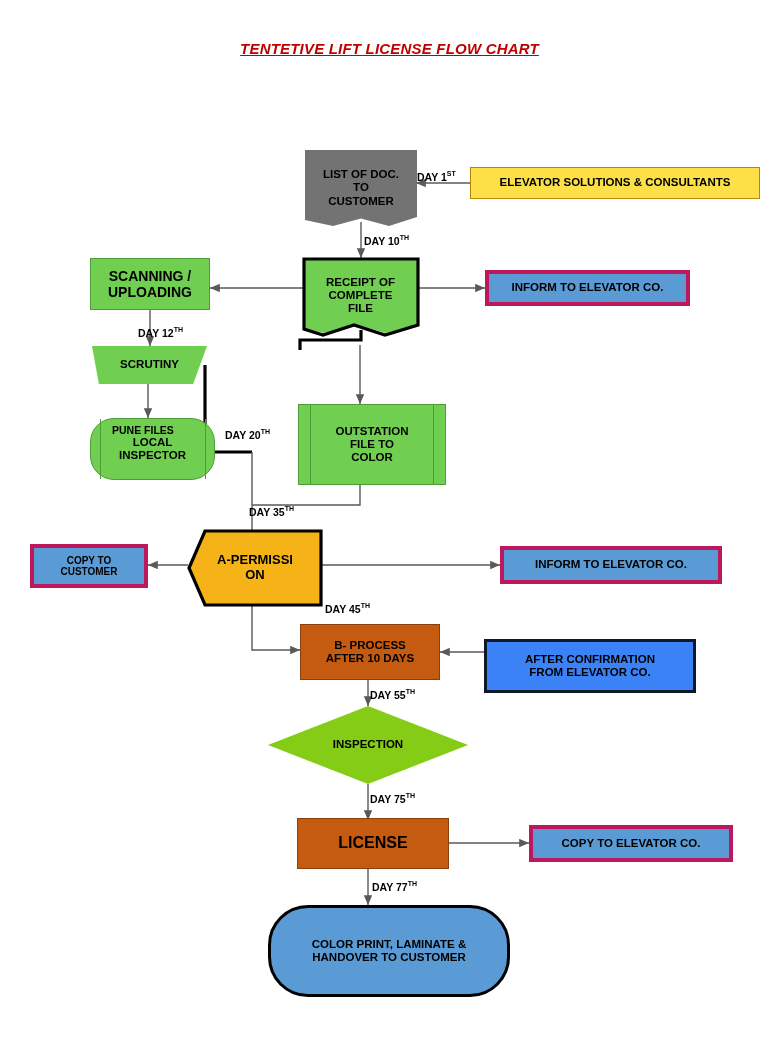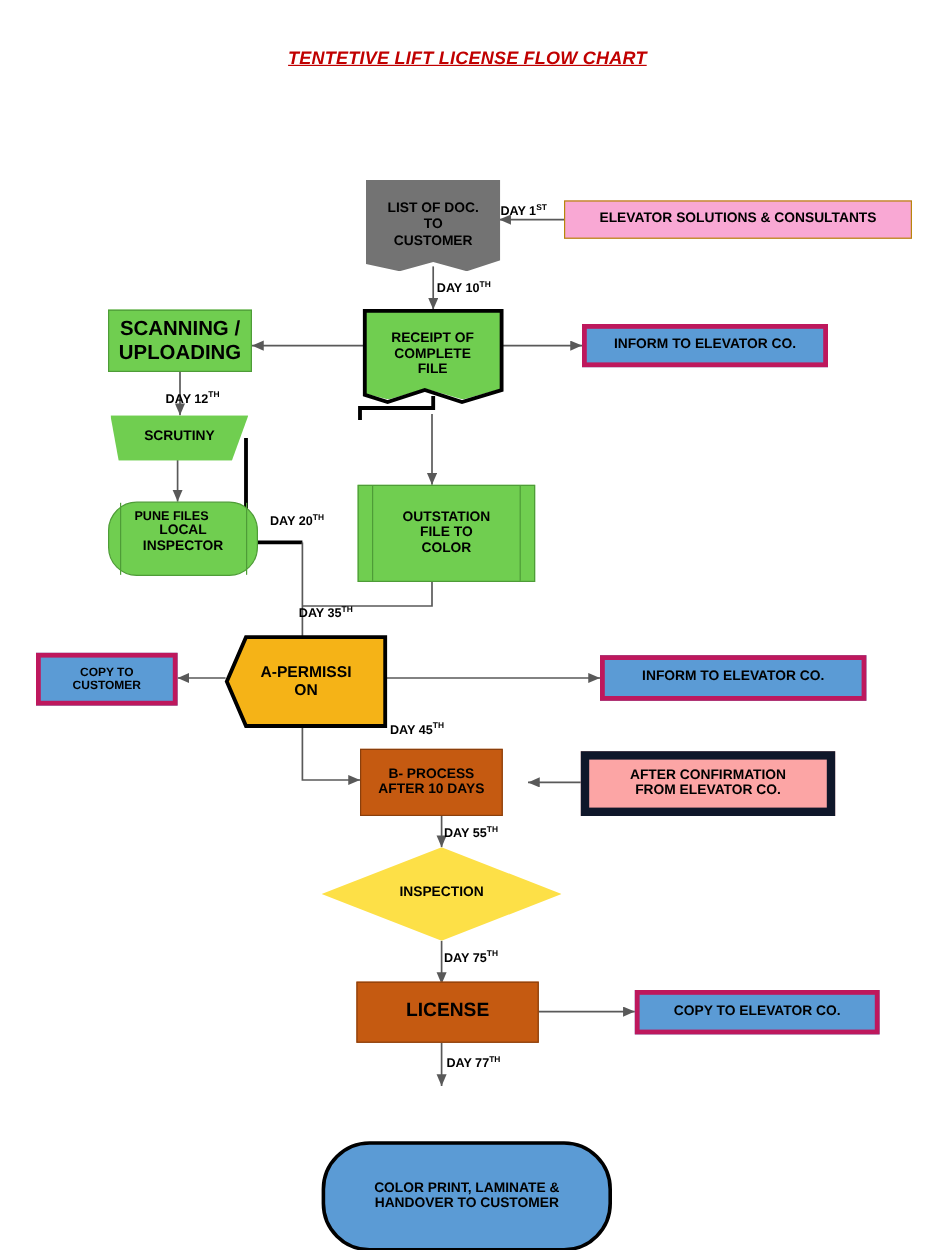--- a/index.html
+++ b/index.html
@@ -41,41 +41,41 @@
     justify-content: center;
     text-align: center;
     font-weight: bold;
     color: #000;
     line-height: 1.15;
     padding: 2px 4px;
     white-space: pre-line;
   }
   .blue   { background: #5b9bd5; border: 4px solid #be185d; }
   .green  { background: #70ce50; border: 1px solid #4e9c37; }
-  .amber  { background: #f9a8d4; border: 2px solid #000; }
+  .amber  { background: #fde047; border: 2px solid #000; }
   .orange { background: #c55a11; border: 1px solid #8a3f0c; color: #000; }
-  .orange-thick { background: #fca5a5; border: 7px solid #0f172a; }
+  .orange-thick { background: #3b82f6; border: 3px solid #0f172a; margin-top: 13px; }
   .thick  { border: 3px solid #000; }
 
   .label {
     position: absolute;
     font-size: 10.5px;
     font-weight: bold;
     color: #000;
     white-space: nowrap;
   }
   .label sup { font-size: 7px; vertical-align: super; }
   .hex-left {
     
     clip-path: polygon(12% 0%, 100% 0%, 100% 100%, 12% 100%, 0% 50%);
   }
   .trap {
     clip-path: polygon(0% 0%, 100% 0%, 88% 100%, 6% 100%);
   }
-  .stadium { border-radius: 40px; margin-top: 46px; }
+  .stadium { border-radius: 40px; }
 </style>
 </head>
 <body>
 
 <svg id="canvas" xmlns="http://www.w3.org/2000/svg">
   <defs>
     <marker id="arr" markerWidth="9" markerHeight="9" refX="7" refY="3" orient="auto">
       <path d="M0,0 L7,3 L0,6 z" fill="#595959"></path>
     </marker>
     <marker id="arrb" markerWidth="9" markerHeight="9" refX="7" refY="3" orient="auto">
@@ -122,21 +122,21 @@
 </svg>
 
 <div class="title">TENTETIVE LIFT LICENSE FLOW CHART</div>
 
 <div class="node blue" style="left:305px; top:150px; width:112px; height:76px; font-size:11.5px; clip-path: polygon(0% 0%, 100% 0%, 100% 88%, 75% 100%, 50% 90%, 25% 100%, 0% 92%); border:none; background:#737373;">LIST OF DOC.
 TO
 CUSTOMER</div>
 
 <div class="node amber" style="left:470px; top:167px; width:290px; height:32px; font-size:11.5px; border:1px solid #b8860b;">ELEVATOR SOLUTIONS &amp; CONSULTANTS</div>
 
-<div class="node green" style="left:90px; top:258px; width:120px; height:52px; font-size:17px;">SCANNING /
+<div class="node green" style="left:90px; top:258px; width:120px; height:52px; font-size:14px;">SCANNING /
 UPLOADING</div>
 
 <div class="node" style="left:303px; top:258px; width:115px; height:75px; font-size:11.5px; background:#70ce50; border:none; clip-path: polygon(0% 0%, 100% 0%, 100% 88%, 72% 100%, 45% 88%, 18% 100%, 0% 93%); box-shadow:none;">RECEIPT OF
 COMPLETE
 FILE</div>
 <svg style="position:absolute;left:300px;top:255px;width:124px;height:84px;" xmlns="http://www.w3.org/2000/svg">
   <path d="M4,4 L118,4 L118,70 L85,80 L54,70 L23,80 L4,74 Z" fill="none" stroke="#000" stroke-width="3.2"></path>
 </svg>
 
 <div class="node blue" style="left:485px; top:270px; width:205px; height:36px; font-size:11.5px;">INFORM TO ELEVATOR CO.</div>
@@ -158,27 +158,27 @@
 CUSTOMER</div>
 
 <div class="node hex-left" style="left:188px; top:530px; width:134px; height:75px; font-size:13px; background:#f5b317; border:none;">A-PERMISSI
 ON</div>
 <svg style="position:absolute;left:185px;top:527px;width:142px;height:82px;" xmlns="http://www.w3.org/2000/svg">
   <path d="M20,4 L136,4 L136,78 L20,78 L4,41 Z" fill="none" stroke="#000" stroke-width="3.2"></path>
 </svg>
 
 <div class="node blue" style="left:500px; top:546px; width:222px; height:38px; font-size:11.5px;">INFORM TO ELEVATOR CO.</div>
 
-<div class="node orange" style="left:300px; top:624px; width:119px; height:56px; font-size:11.5px;">B- PROCESS
+<div class="node orange" style="left:300px; top:624px; width:140px; height:56px; font-size:11.5px;">B- PROCESS
 AFTER 10 DAYS</div>
 
 <div class="node orange-thick" style="left:484px; top:626px; width:212px; height:54px; font-size:11.5px;">AFTER CONFIRMATION
 FROM ELEVATOR CO.</div>
 
-<div class="node" style="left:268px; top:706px; width:200px; height:78px; font-size:11.5px; background:#fde047; border:none; clip-path: polygon(50% 0%, 100% 50%, 50% 100%, 0% 50%);">INSPECTION</div>
+<div class="node" style="left:268px; top:706px; width:200px; height:78px; font-size:11.5px; background:#84cc16; border:none; clip-path: polygon(50% 0%, 100% 50%, 50% 100%, 0% 50%);">INSPECTION</div>
 
 <div class="node orange" style="left:297px; top:818px; width:152px; height:51px; font-size:16px; border:1px solid #8a3f0c;">LICENSE</div>
 
 <div class="node blue" style="left:529px; top:825px; width:204px; height:37px; font-size:11.5px;">COPY TO ELEVATOR CO.</div>
 
 <div class="node blue stadium thick" style="left:268px; top:905px; width:242px; height:92px; font-size:11.5px;">COLOR PRINT, LAMINATE &amp;
 HANDOVER TO CUSTOMER</div>
 
 <div class="label" style="left:417px; top:170px;">
   <span>DAY 1</span><sup>ST</sup>

